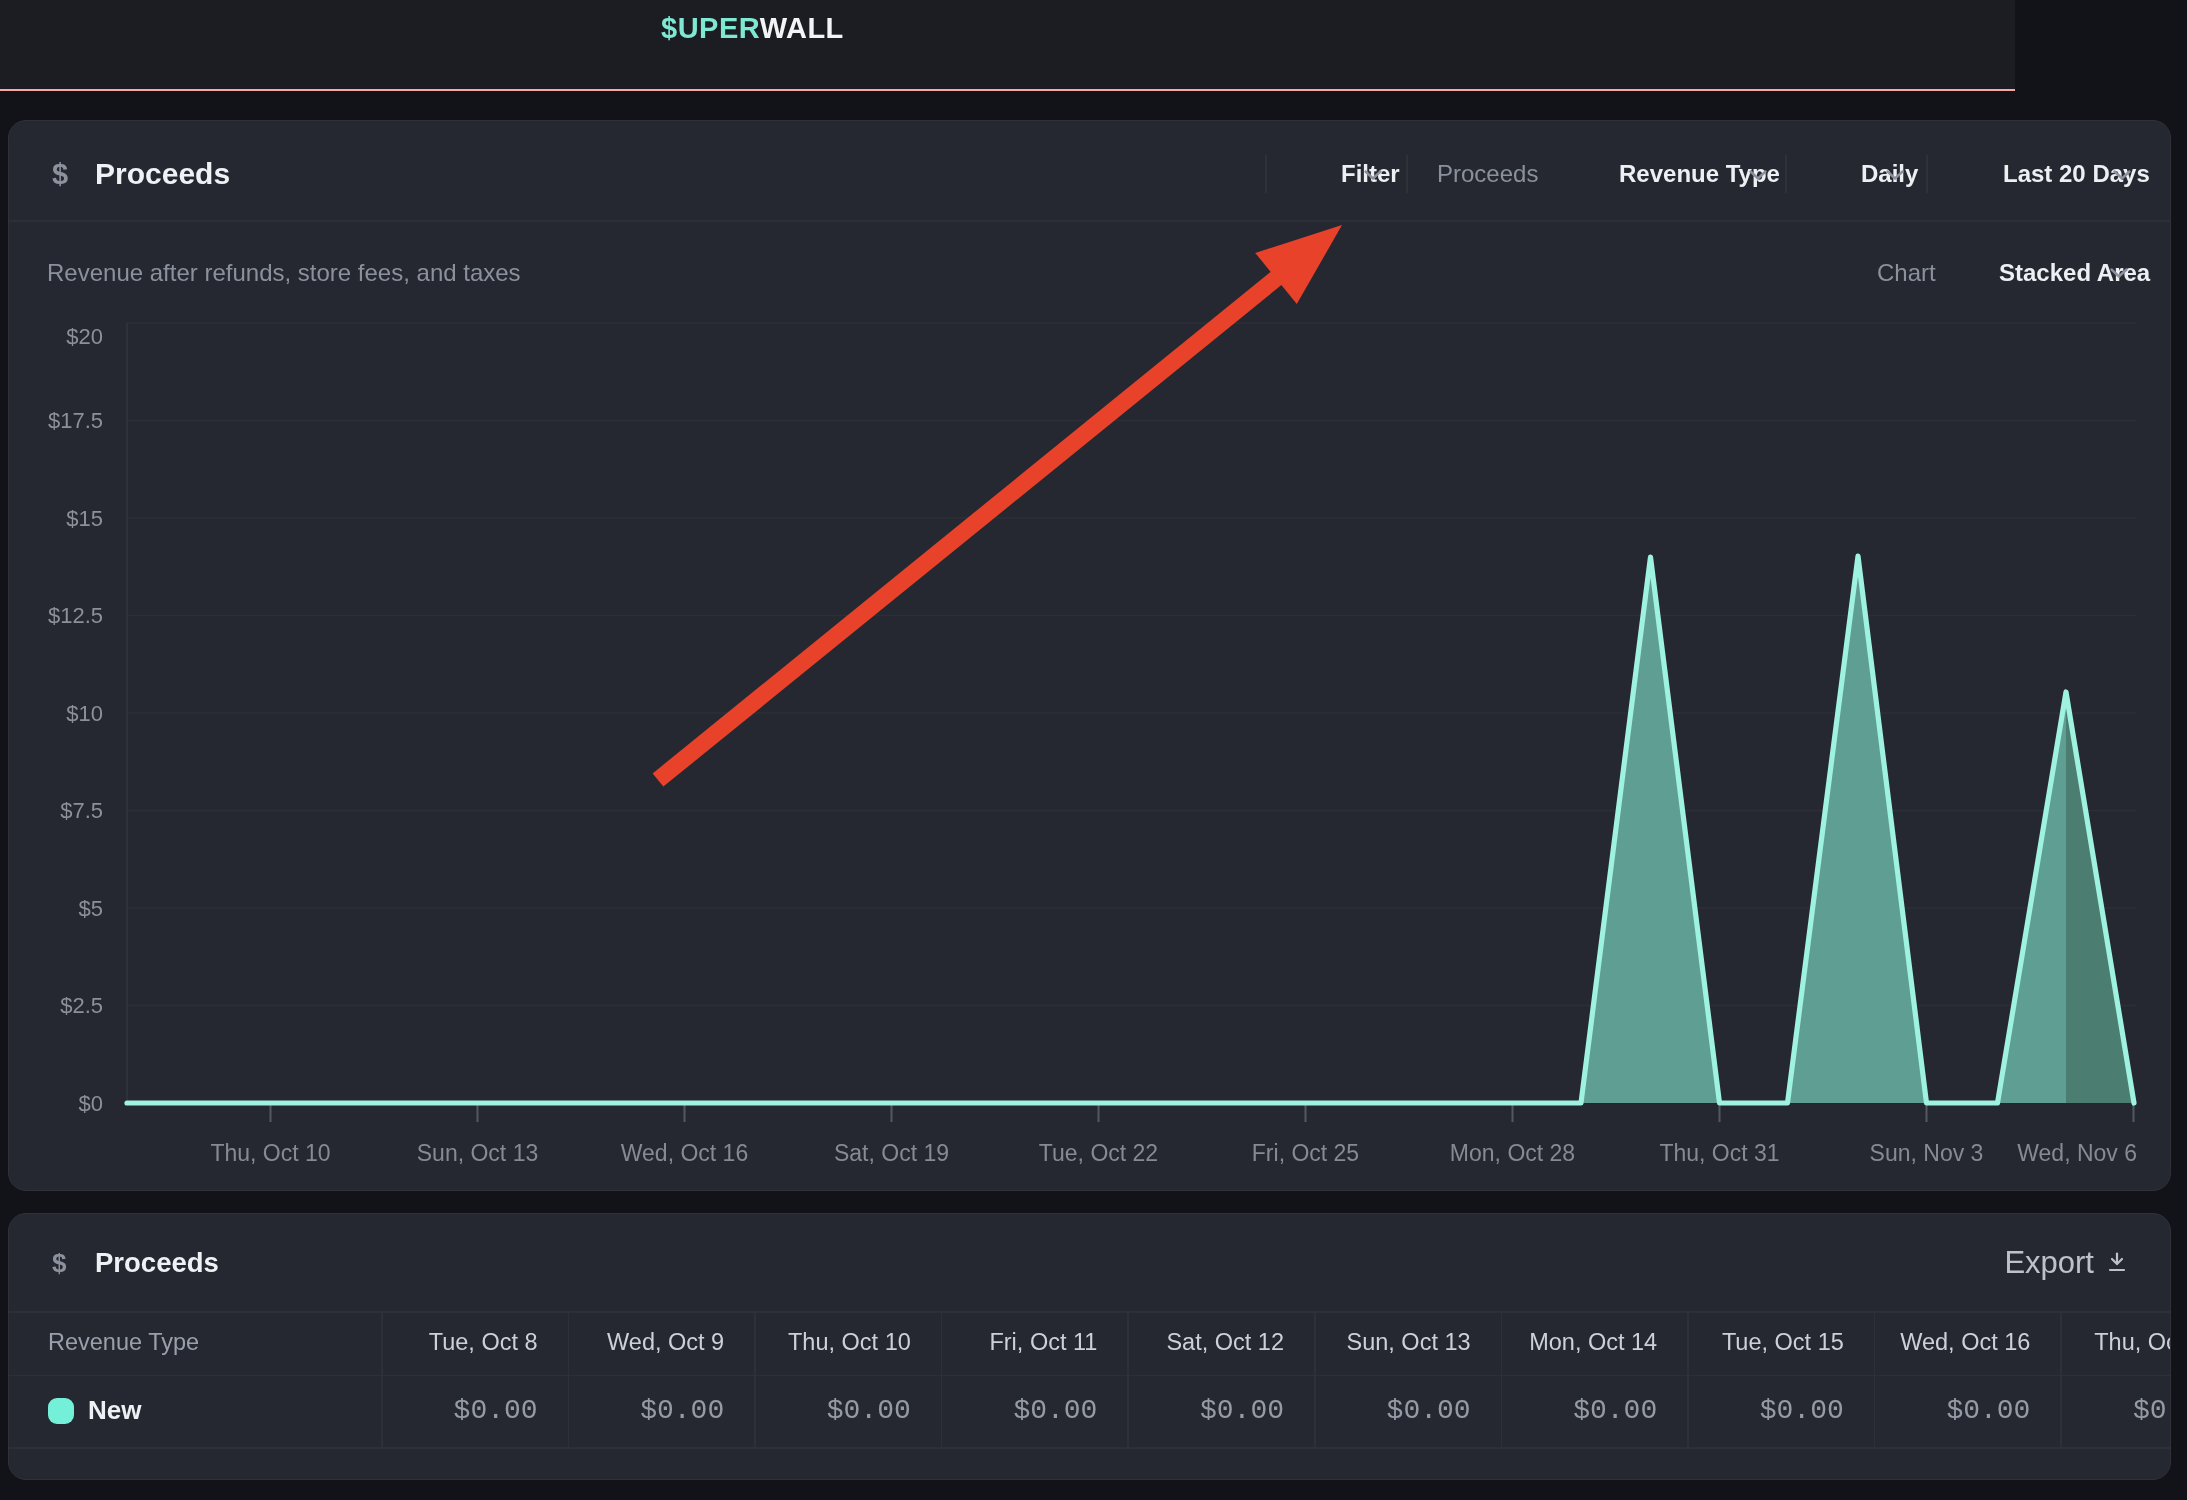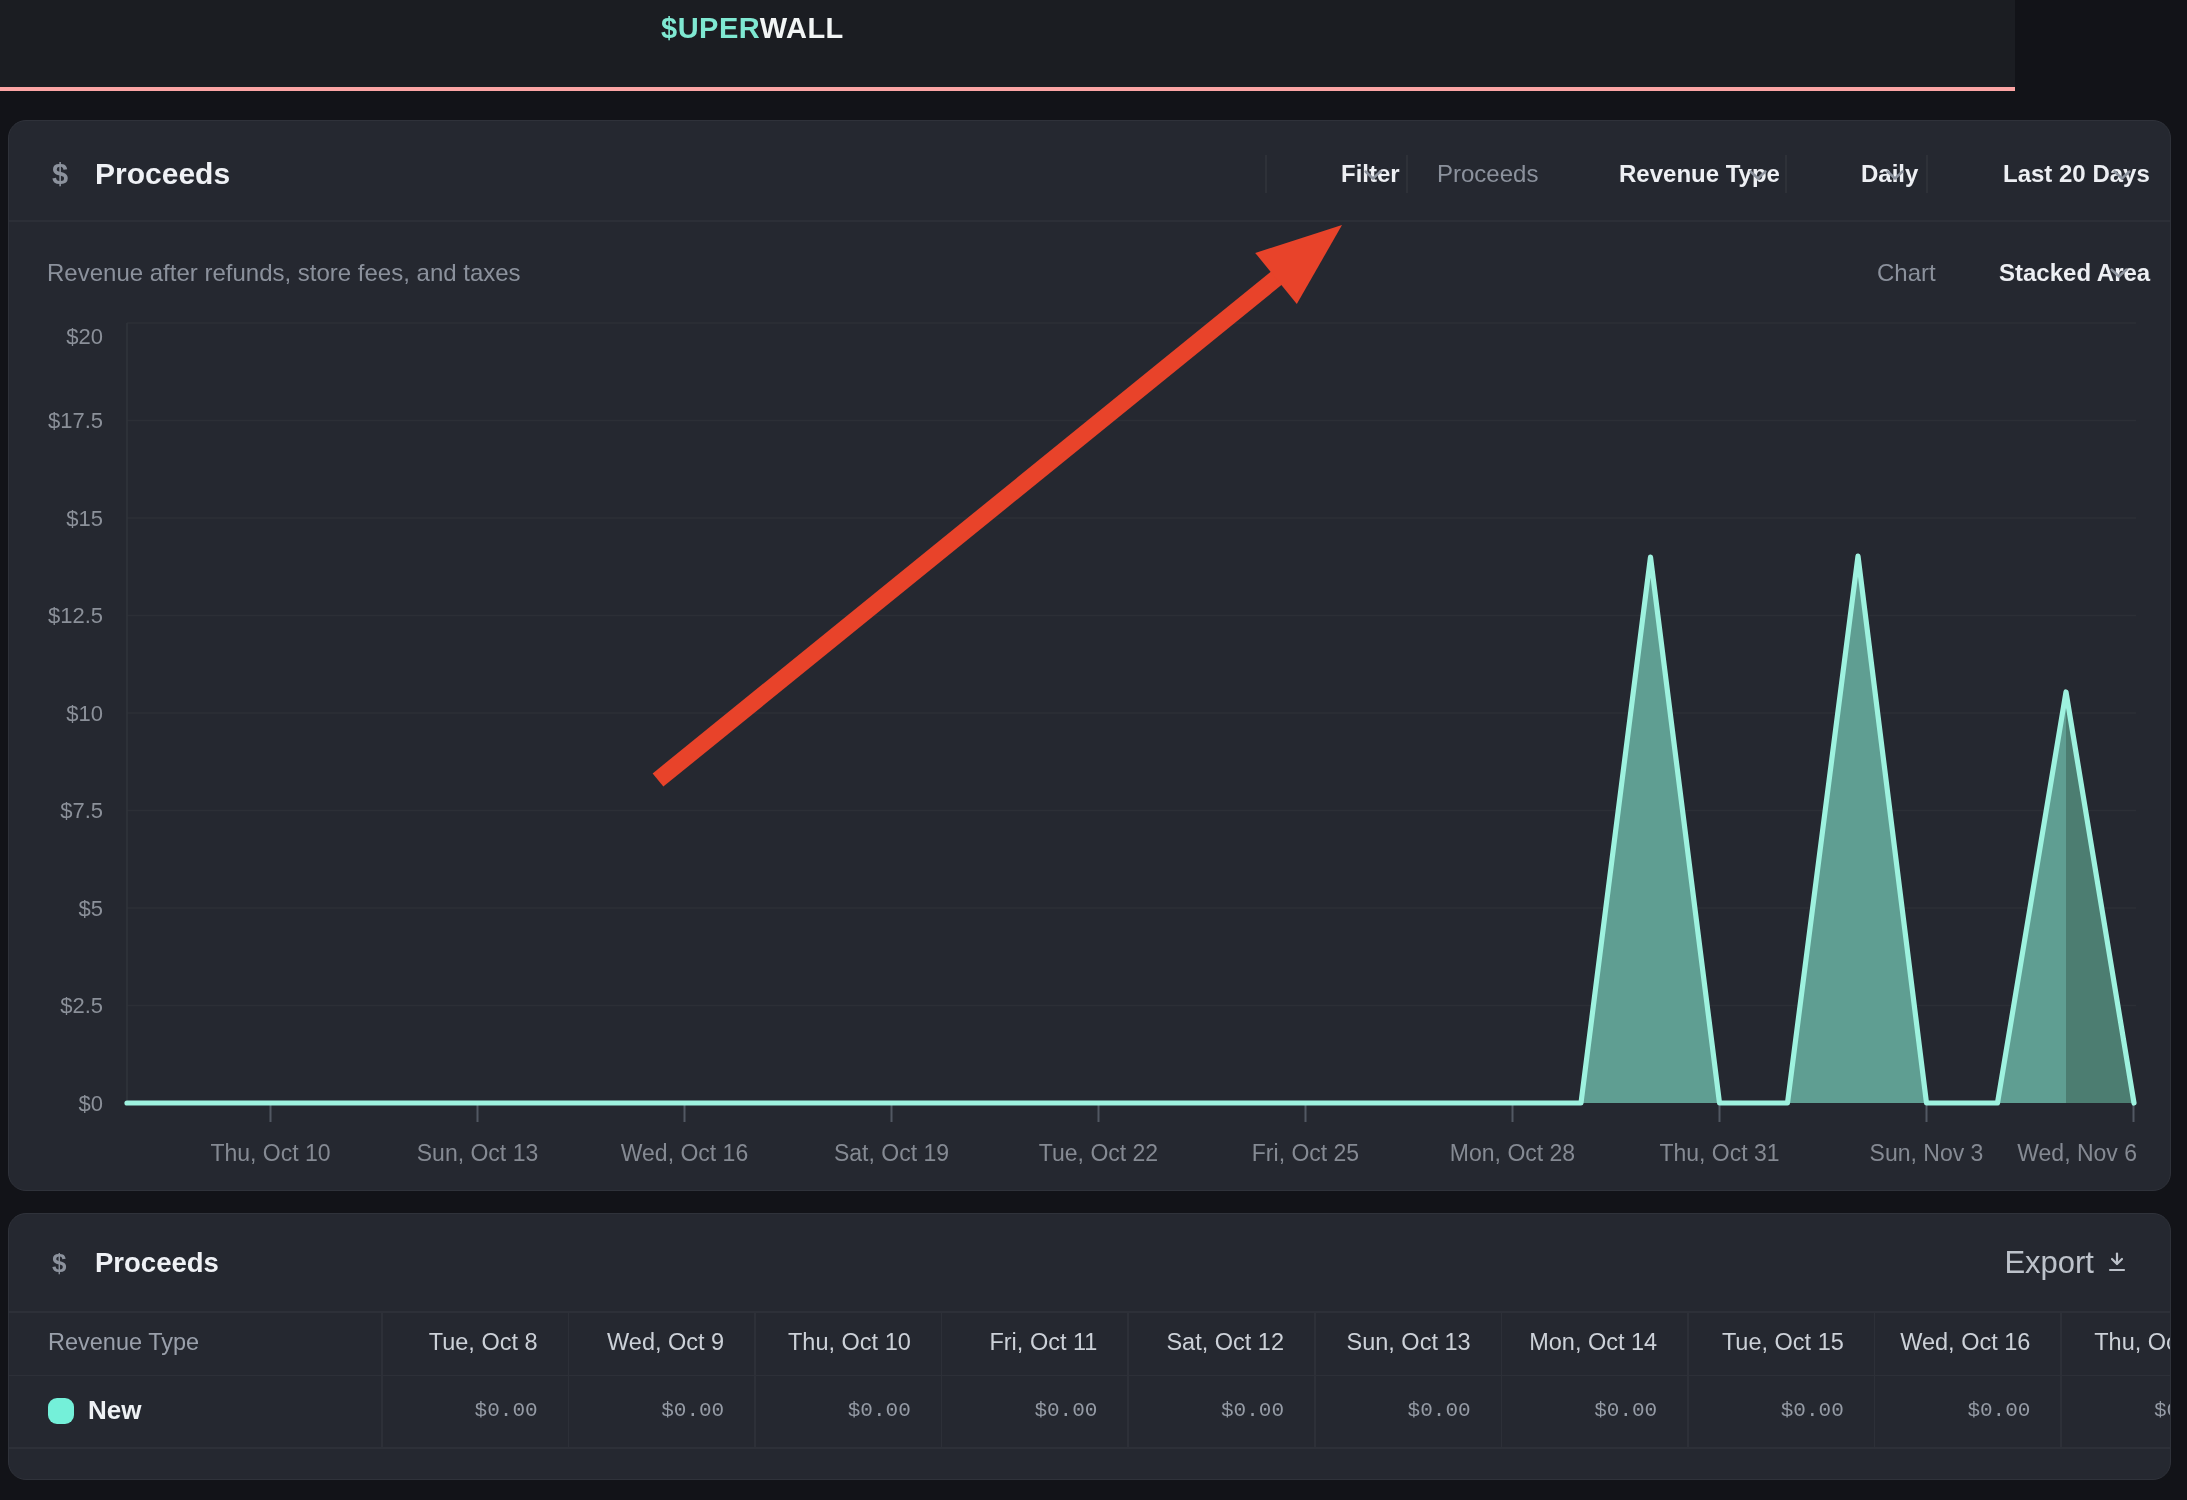--- a/index.html
+++ b/index.html
@@ -1,40 +1,40 @@
 <!DOCTYPE html>
 <html><head>
 <meta charset="utf-8">
 <style>
   * { margin:0; padding:0; box-sizing:border-box; }
   html,body { width:2187px; height:1500px; background:#121318; overflow:hidden;
     font-family:"Liberation Sans", sans-serif; }
   .abs { position:absolute; }
   #header { position:absolute; left:0; top:0; width:2015px; height:91px;
-    background:#1b1d22; border-bottom:4px solid #fca5a5; }
+    background:#1b1d22; border-bottom:2px solid #fca5a5; }
   #logo { position:absolute; left:661px; top:12px; font-size:29px; font-weight:bold;
     letter-spacing:0.5px; color:#f2f5f5; }
   #logo .t { color:#7fe8d2; }
   .panel { position:absolute; left:8px; width:2163px; background:#252830;
     border:1px solid #2f323a; border-radius:18px; overflow:hidden; }
   #p1 { top:120px; height:1071px; }
   #p2 { top:1213px; height:267px; }
   .icon-d { color:#8c929d; font-size:29px; font-weight:600; }
   .title { color:#eff1f5; font-weight:700; }
   .gray { color:#8b919c; }
   .white { color:#edeff3; font-weight:600;margin-left:48px; }
   .vsep { position:absolute; width:2px; height:38px; top:34px; background:#2e3138; }
   .ctl { position:absolute; top:33px; height:40px; line-height:40px; font-size:24px; }
   .chev { position:absolute; top:42px; }
   #p1hdr-line { position:absolute; left:0; top:99px; width:2163px; height:2px; background:#2c2f37; }
   .sub { position:absolute; top:137px; height:30px; line-height:30px; font-size:24px; }
   #chartsvg { position:absolute; left:0; top:0; width:2163px; height:1071px; }
   .tline { position:absolute; background:#2d3038; }
   .thead { position:absolute; top:97px; height:63px; line-height:63px; font-size:23.5px; color:#ccd1d8; text-align:right; }
-  .tval  { position:absolute; top:160px; height:73px; line-height:73px; font-size:21px; color:#959ba5;
+  .tval  { position:absolute; top:160px; height:73px; line-height:73px; font-size:28px; color:#959ba5;
            font-family:"Liberation Mono", monospace; text-align:right; }
 </style>
 </head>
 <body>
 <div id="header">
   <div id="logo"><span class="t">$UPER</span>WALL</div>
 </div>
 <div class="panel" id="p1">
 <svg id="chartsvg" viewBox="8 120 2163 1071">
 <line x1="126" y1="322" x2="2135" y2="322" stroke="#2c2f36" stroke-width="1.5"></line>

